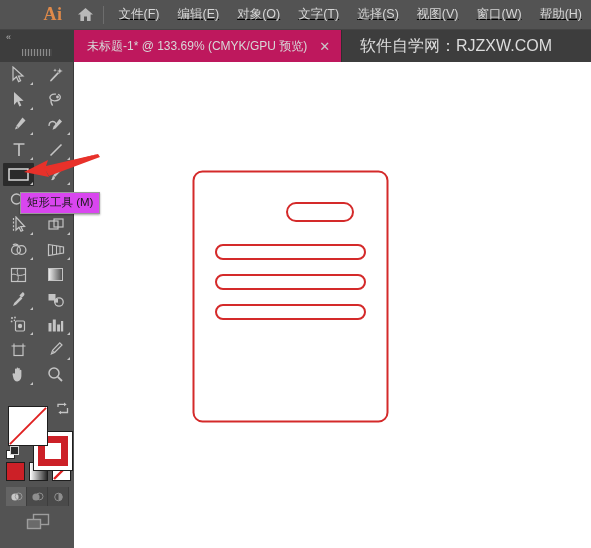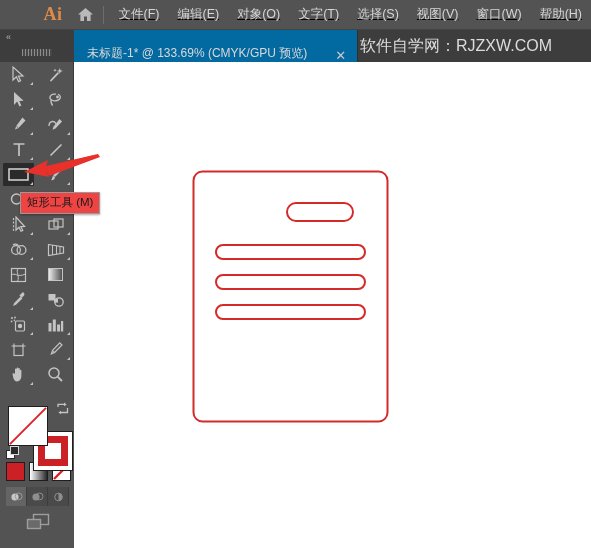--- a/index.html
+++ b/index.html
@@ -67,25 +67,24 @@
   }
   .tool-grip {
     position: absolute; left: 22px; top: 19px;
     width: 30px; height: 7px;
     background: repeating-linear-gradient(to right,
       #8c8c8c 0px, #8c8c8c 1px, #474747 1px, #474747 3px);
   }
   .tab {
     position: absolute; left: 74px; top: 0;
     height: 32px;
-    background: #0369a1;
-    display: flex; align-items: flex-end;
+    background: #be185d;
+    display: flex; align-items: center;
     padding: 0 7px 0 13px;
     border-right: 1px solid #2f2f2f;
-    gap: 16px;
   }
   .tab-label {
     color: #d8d8d8; font-size: 12px; white-space: nowrap;
   }
   .tab-close {
     margin-left: 12px; margin-right: 4px;
     color: #c9c9c9; font-size: 13px; line-height: 13px;
     cursor: default;
   }
   .tab-watermark {
@@ -124,21 +123,21 @@
     position: absolute; right: 4px; bottom: 2px;
     width: 0; height: 0; z-index: 3;
     border-left: 3px solid transparent;
     border-bottom: 3px solid #c4c4c4;
   }
 
   
   .tooltip {
     position: absolute;
     left: 20px; top: 192px;
-    background: #ef4444;
+    background: #d946ef;
     border: 1px solid #9a9a9a;
     color: #1a1a1a;
     font-size: 11.5px;
     padding: 2px 6px 3px 6px;
     white-space: nowrap;
     z-index: 60;
     box-shadow: 0 1px 2px rgba(0,0,0,0.35);
   }
 
   

